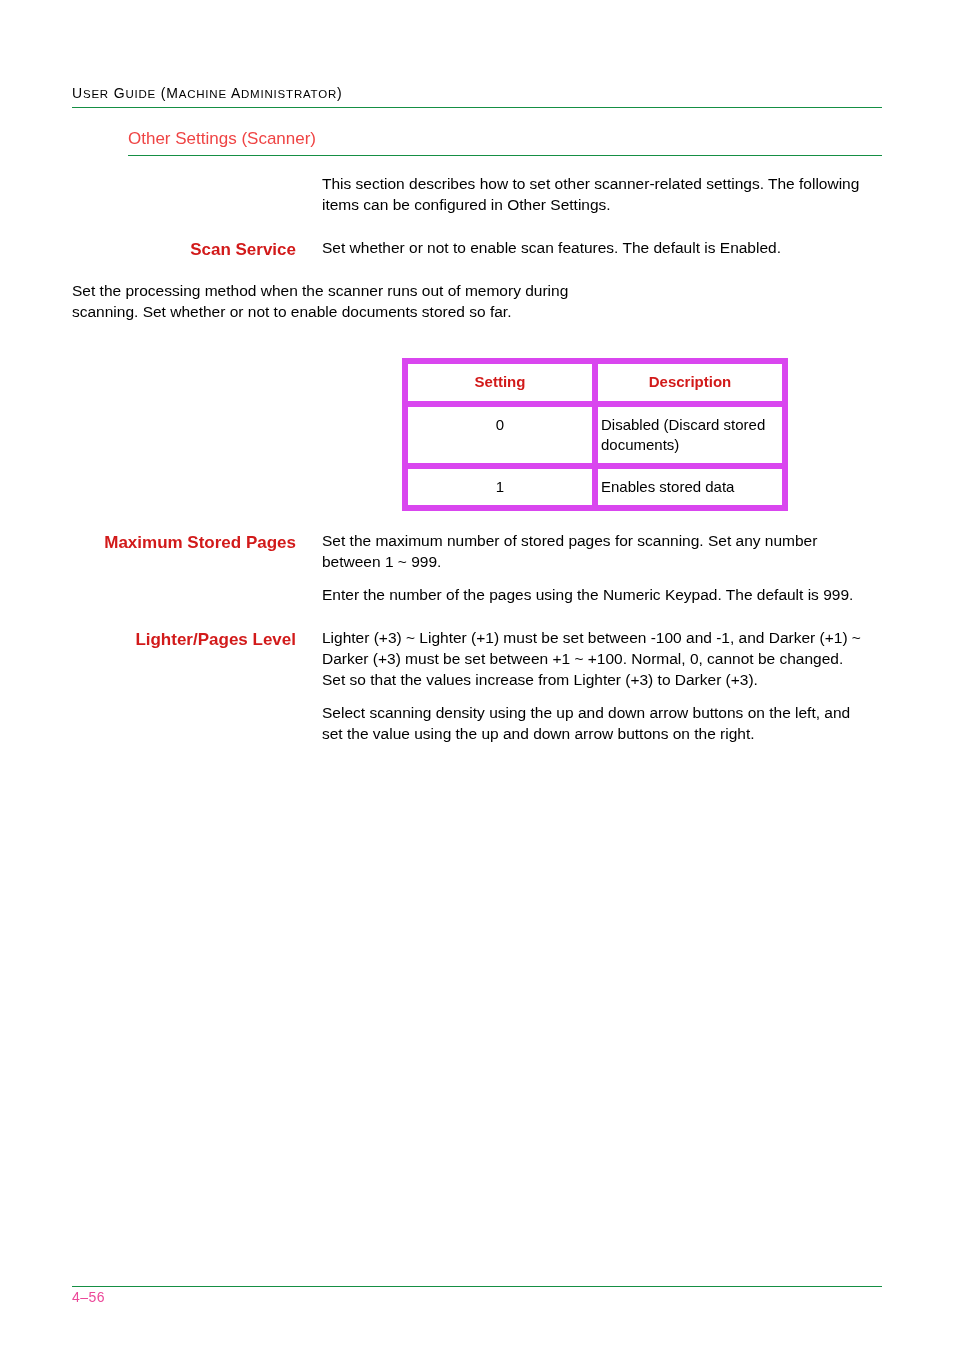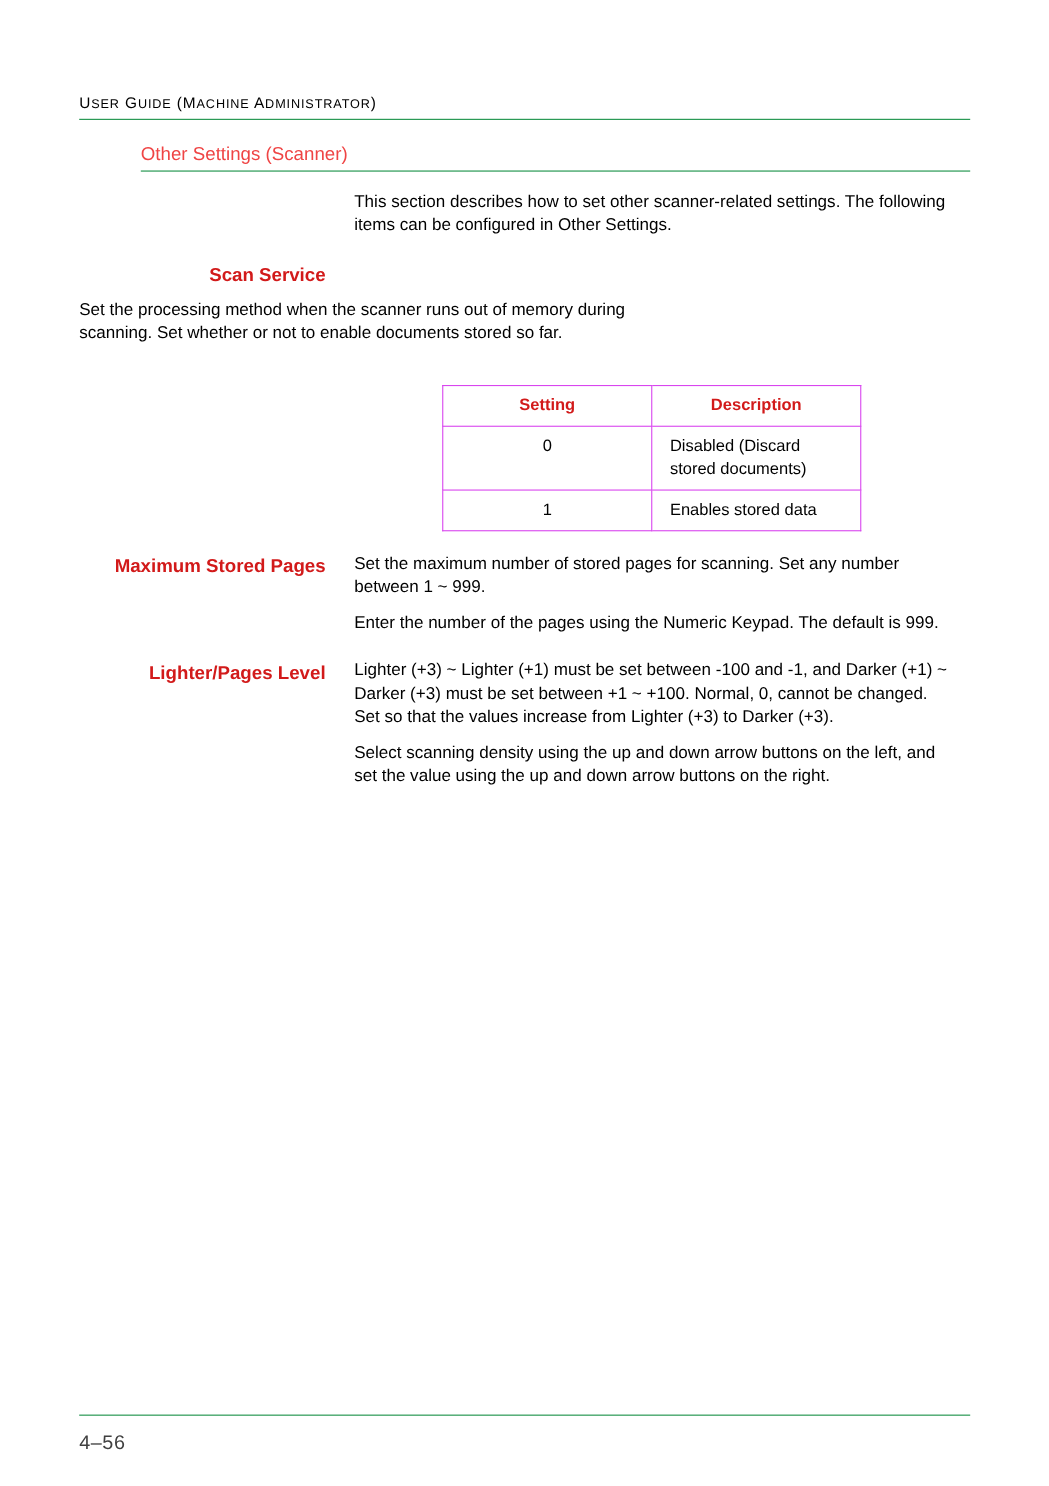--- a/index.html
+++ b/index.html
@@ -60,22 +60,22 @@
   .para { margin-bottom: 12px; }
   .italic { font-style: italic; }
 
   table.setting-table {
     border-collapse: collapse;
     margin-left: 330px;
     margin-top: 24px;
     margin-bottom: 20px;
   }
   table.setting-table th, table.setting-table td {
-    border: 1px solid #d946ef;
-    padding: 8px 16px;
+    border: 6px solid #d946ef;
+    padding: 8px 3px;
     font-size: 15px;
     vertical-align: top;
   }
   table.setting-table th {
     color: #d21a1a;
     font-weight: bold;
     text-align: center;
     width: 190px;
   }
   table.setting-table td.col-setting { text-align: center; width: 190px; }
@@ -84,23 +84,23 @@
   .footer-rule {
     position: absolute;
     left: 72px; right: 72px;
     bottom: 64px;
     border: none;
     border-top: 1.2px solid #158f44;
   }
   .page-num {
     position: absolute;
     left: 72px;
-    bottom: 28px;
-    color: #404040;
-    font-size: 18px;
+    bottom: 44px;
+    color: #ec4899;
+    font-size: 14px;
     letter-spacing: 0.5px;
   }
 </style>
 </head>
 <body>
 
 <div class="running-head">
   <span>U</span><span class="lower">SER</span>
   <span>G</span><span class="lower">UIDE</span><span> (</span><span>M</span><span class="lower">ACHINE</span>
   <span>A</span><span class="lower">DMINISTRATOR</span><span>)</span>
@@ -110,20 +110,21 @@
 <div class="section-title">Other Settings (Scanner)</div>
 <hr class="section-rule">
 
 <div class="row">
   <div class="side-label"></div>
   <div class="body-text para">This section describes how to set other scanner-related settings. The following items can be configured in Other Settings.</div>
 </div>
 
 <div class="row">
   <div class="side-label">Scan Service</div>
+  <div class="body-text para">Set whether or not to enable scan features. The default is Enabled.</div>
 </div>
 
 <div class="row">
   <div class="body-text">
     <div class="para">Set the processing method when the scanner runs out of memory during scanning.  Set whether or not to enable documents stored so far.</div>
   </div>
 </div>
 
 <table class="setting-table">
   <thead>

